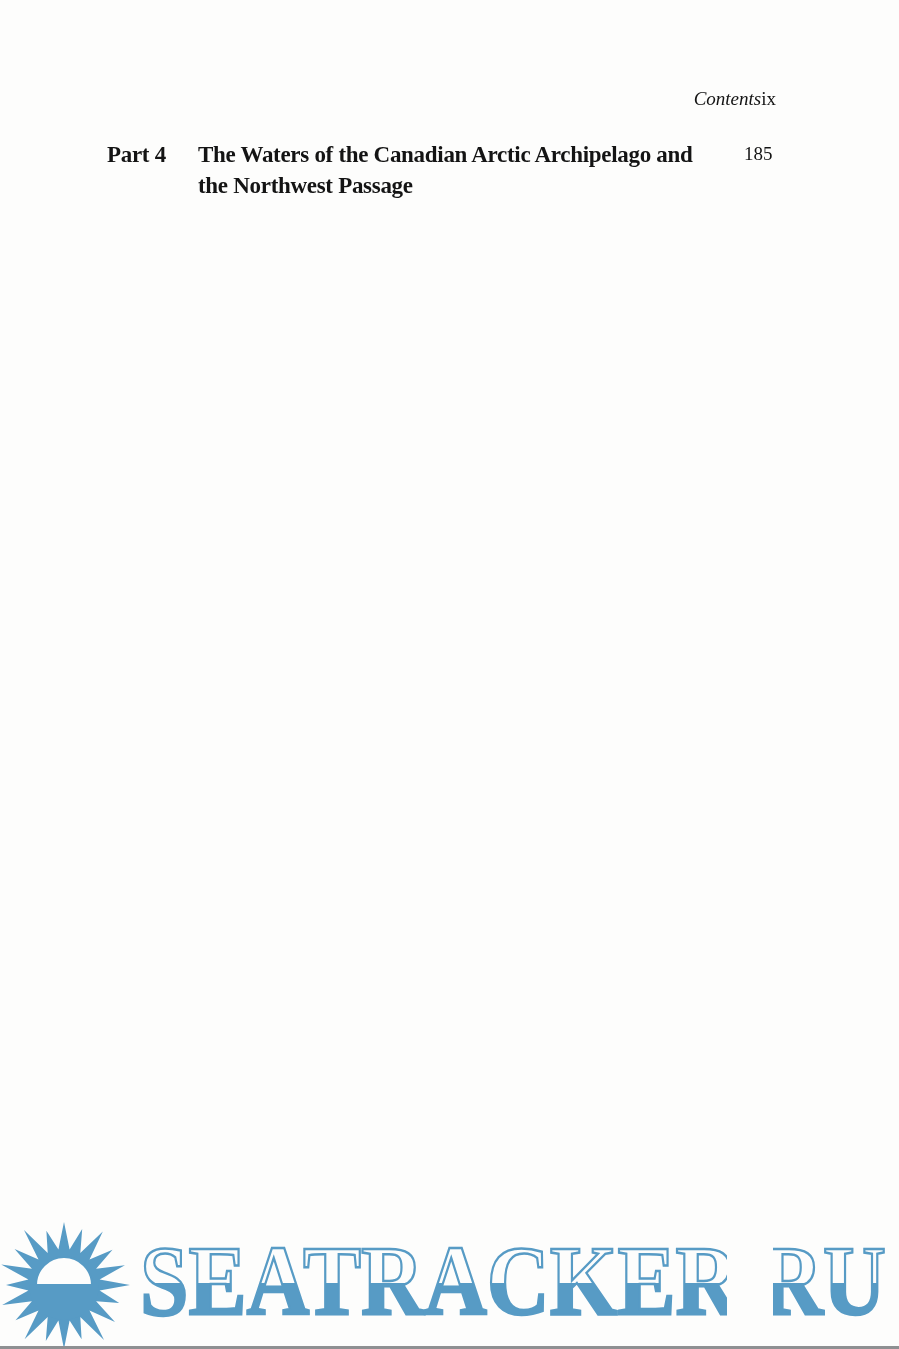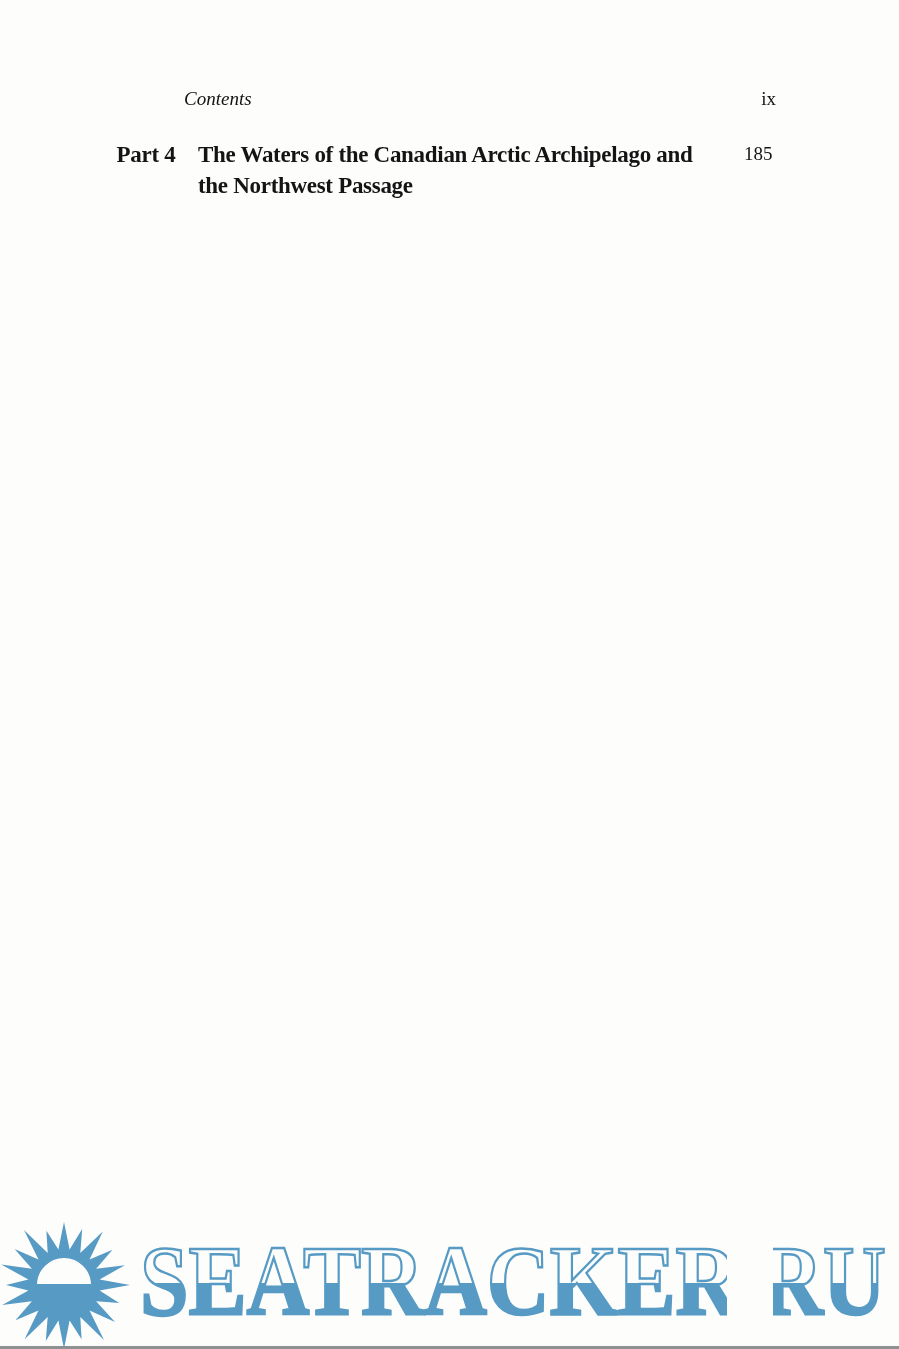--- a/index.html
+++ b/index.html
@@ -4,28 +4,28 @@
 <style>
   html,body{margin:0;padding:0;background:#e9e9e9;}
   .page{
     position:relative;width:899px;height:1349px;margin:0 auto;
     background:#fdfdfc;overflow:hidden;
     font-family:"Liberation Serif","DejaVu Serif",serif;color:#141414;
   }
   
   .header{
     position:absolute;left:184px;top:88px;width:592px;
-    display:flex;justify-content:space-between;
+    display:flex;justify-content:flex-end;
     font-size:19px;line-height:22px;
   }
   .running-title{font-style:italic;}
   
   .toc{position:absolute;left:107px;top:139px;width:669px;z-index:2;}
   .part-row{display:flex;font-weight:bold;font-size:23px;line-height:31px;letter-spacing:-0.3px;margin-bottom:7px;}
-  .part-row .num{width:78px;text-align:center;align-self:flex-start;white-space:nowrap;}
+  .part-row .num{width:78px;text-align:left;align-self:flex-start;white-space:nowrap;}
   .part-row .title{flex:1;padding-left:13px;max-width:525px;}
   .part-row .page{width:46px;text-align:right;align-self:flex-end;font-weight:normal;font-size:19px;line-height:29px;letter-spacing:0;}
   
   .watermark{position:absolute;left:138px;top:1240px;width:752px;height:88px;z-index:1;pointer-events:none;}
   .sun{position:absolute;left:-5px;top:1216px;width:138px;height:138px;z-index:1;pointer-events:none;}
   
   .bottom-edge{position:absolute;left:0;bottom:0;width:100%;height:3px;background:#8e9092;z-index:3;}
 </style>
 </head>
 <body>

